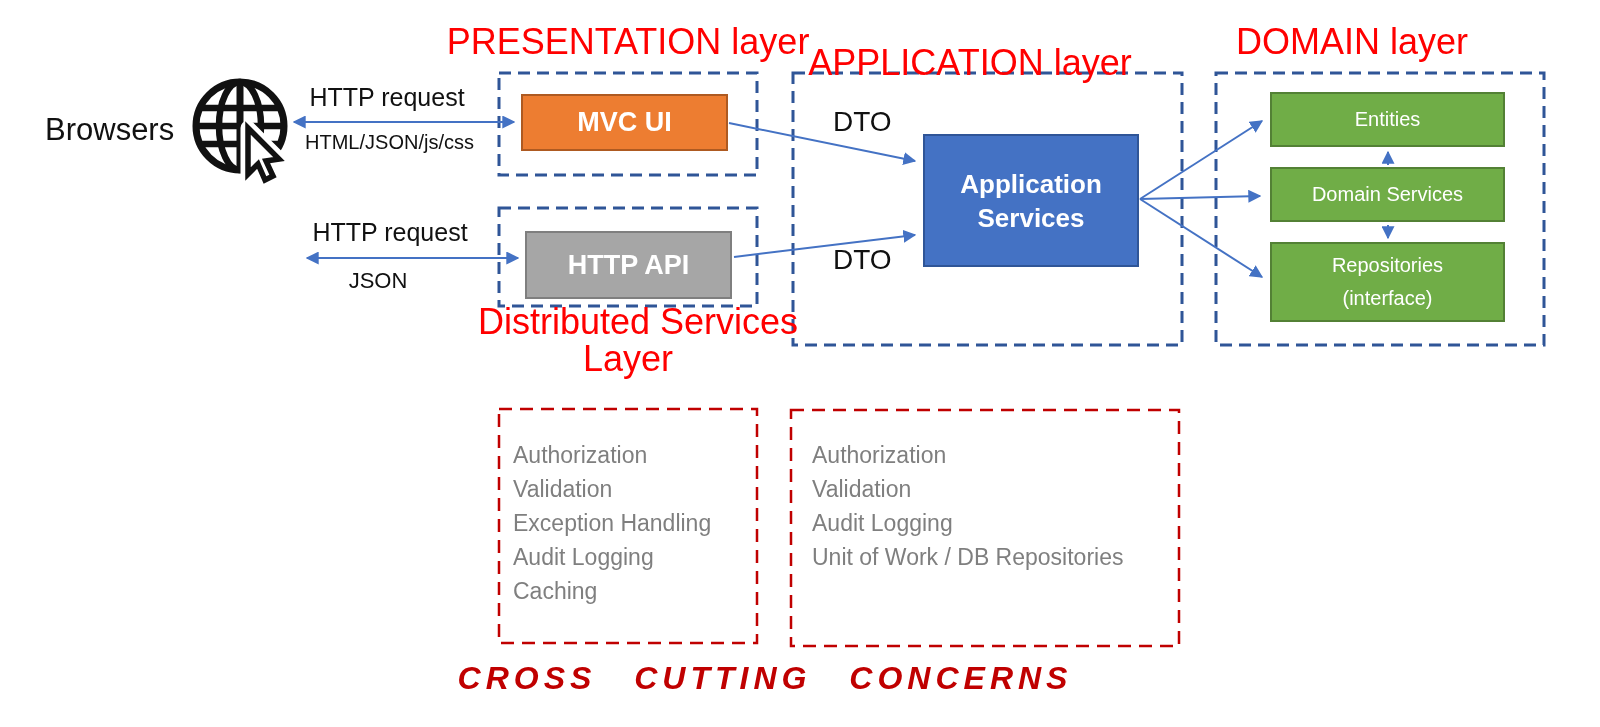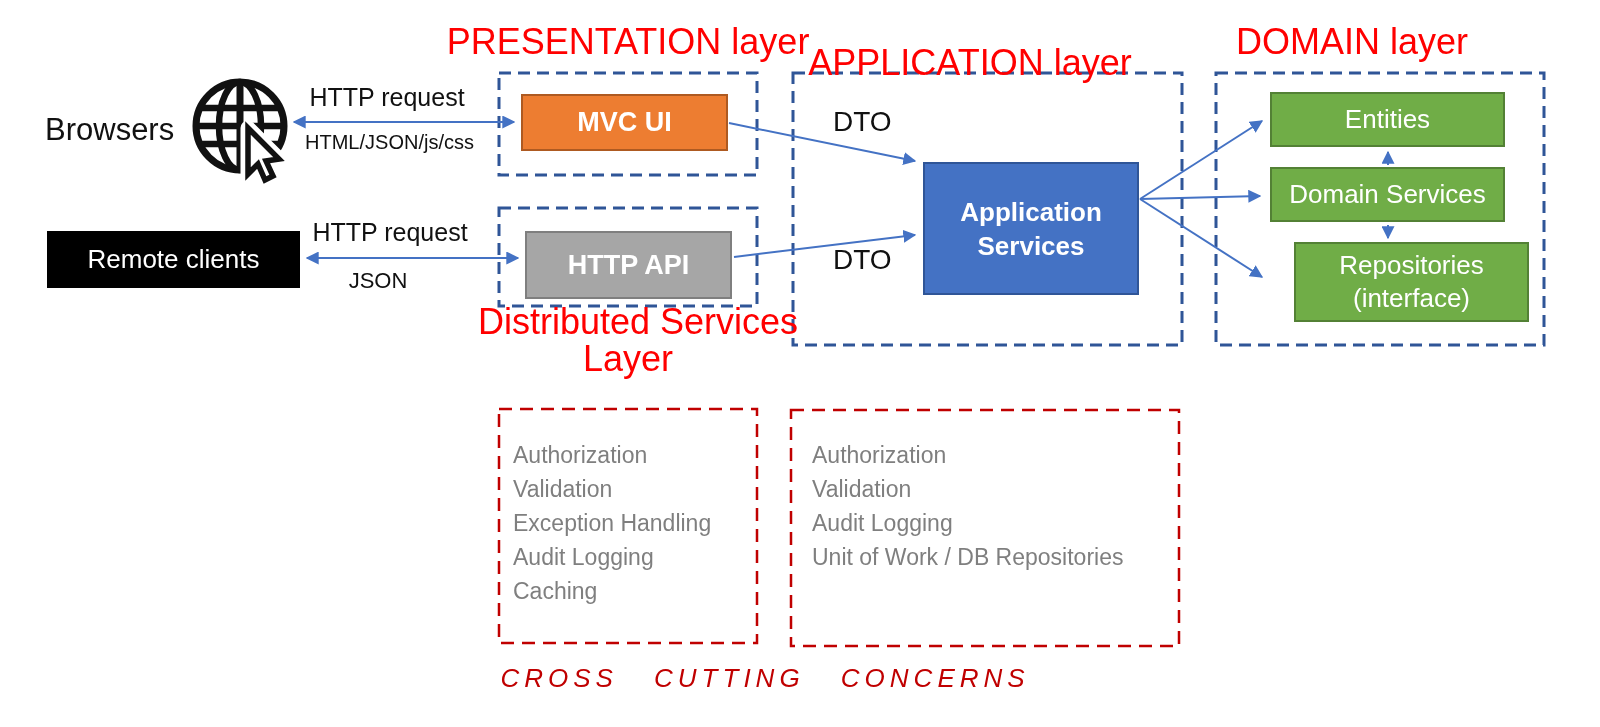--- a/index.html
+++ b/index.html
@@ -10,33 +10,33 @@
   }
   .abs { position:absolute; box-sizing:border-box; }
   .center { display:flex; align-items:center; justify-content:center; text-align:center; }
   .overlay { position:absolute; left:0; top:0; pointer-events:none; }
 
   .layer-title { color:var(--red_bright); font-size:36px; line-height:32px; white-space:nowrap; }
 
   .solid-box { color:#ffffff; box-sizing:border-box; }
   .mvc-box   { background:var(--orange);   border:2.5px solid var(--orange_border); font-weight:bold; font-size:27px; }
   .api-box   { background:var(--gray_fill); border:2.5px solid var(--gray_border);  font-weight:bold; font-size:27px; }
-  .app-box   { background:var(--blue_fill); border:2.5px solid var(--blue_border);  font-weight:bold; font-size:26px; line-height:34px;margin-top:28px; }
-  .green-box { background:var(--green_fill); border:2px solid var(--green_border); font-size:26px; line-height:33px; }
+  .app-box   { background:var(--blue_fill); border:2.5px solid var(--blue_border);  font-weight:bold; font-size:26px; line-height:34px; }
+  .green-box { background:var(--green_fill); border:2px solid var(--green_border); font-size:20px; line-height:33px; }
   .black-box { background:#000000; color:#ffffff; font-size:26px; }
 
   .dash-blue { fill:none; stroke:var(--dash_blue); stroke-width:3; stroke-dasharray:12 7; }
   .dash-red  { fill:none; stroke:var(--red_dark);  stroke-width:2.5; stroke-dasharray:13 8; }
   .conn { stroke:var(--arrow_blue); stroke-width:2; fill:none; }
 
   .gray-list { color:var(--list_gray); font-size:23px; line-height:34px; white-space:nowrap; }
 
   .footer-text {
-    color:var(--red_dark); font-size:26px; font-style:italic;
-    letter-spacing:5px; word-spacing:24px; white-space:nowrap;
+    color:var(--red_dark); font-size:32px; font-style:italic;
+    letter-spacing:5px; word-spacing:24px; white-space:nowrap;font-weight:bold;
   }
   .small { font-size:20px; }
 </style>
 </head>
 <body>
 
 <div class="stage">
 
   <svg class="overlay" width="1600" height="727" viewBox="0 0 1600 727">
     <defs>
@@ -79,21 +79,20 @@
     </g>
     <g>
       <path d="M62,60 L62,106 L72,96 L79,112 L87,108 L80,93 L93,91 Z" fill="#ffffff" stroke="#ffffff" stroke-width="15" stroke-linejoin="round"></path>
       <path d="M62,60 L62,106 L72,96 L79,112 L87,108 L80,93 L93,91 Z" fill="#ffffff" stroke="#111" stroke-width="5.5" stroke-linejoin="miter"></path>
     </g>
   </svg>
 
   <div class="abs center" style="left:292px;top:82px;width:190px;height:30px;font-size:25px;">HTTP request</div>
   <div class="abs center small" style="left:292px;top:129px;width:195px;height:26px;">HTML/JSON/js/css</div>
 
-  <div class="abs center black-box" style="left:47px;top:231px;width:253px;height:57px;">Remote clients</div>
 
   <div class="abs center" style="left:295px;top:217px;width:190px;height:30px;font-size:25px;">HTTP request</div>
   <div class="abs center" style="left:283px;top:267px;width:190px;height:28px;font-size:22px;">JSON</div>
 
   <div class="abs center layer-title" style="left:478px;top:26px;width:300px;height:32px;">PRESENTATION layer</div>
 
   <div class="abs center solid-box mvc-box" style="left:521px;top:94px;width:207px;height:57px;">MVC UI</div>
 
   <div class="abs center solid-box api-box" style="left:525px;top:231px;width:207px;height:68px;">HTTP API</div>
 
@@ -111,21 +110,21 @@
     <div>Application</div>
     <div>Services</div>
   </div>
 
   <div class="abs center layer-title" style="left:1202px;top:26px;width:300px;height:32px;">DOMAIN layer</div>
 
   <div class="abs center solid-box green-box" style="left:1270px;top:92px;width:235px;height:55px;">Entities</div>
 
   <div class="abs center solid-box green-box" style="left:1270px;top:167px;width:235px;height:55px;">Domain Services</div>
 
-  <div class="abs center solid-box green-box" style="left:1270px;top:242px;width:235px;height:80px;flex-direction:column;margin-left:24px;">
+  <div class="abs center solid-box green-box" style="left:1270px;top:242px;width:235px;height:80px;flex-direction:column;">
     <div>Repositories</div>
     <div>(interface)</div>
   </div>
 
   <div class="abs gray-list" style="left:513px;top:438px;width:240px;">
     <div>Authorization</div>
     <div>Validation</div>
     <div>Exception Handling</div>
     <div>Audit Logging</div>
     <div>Caching</div>

